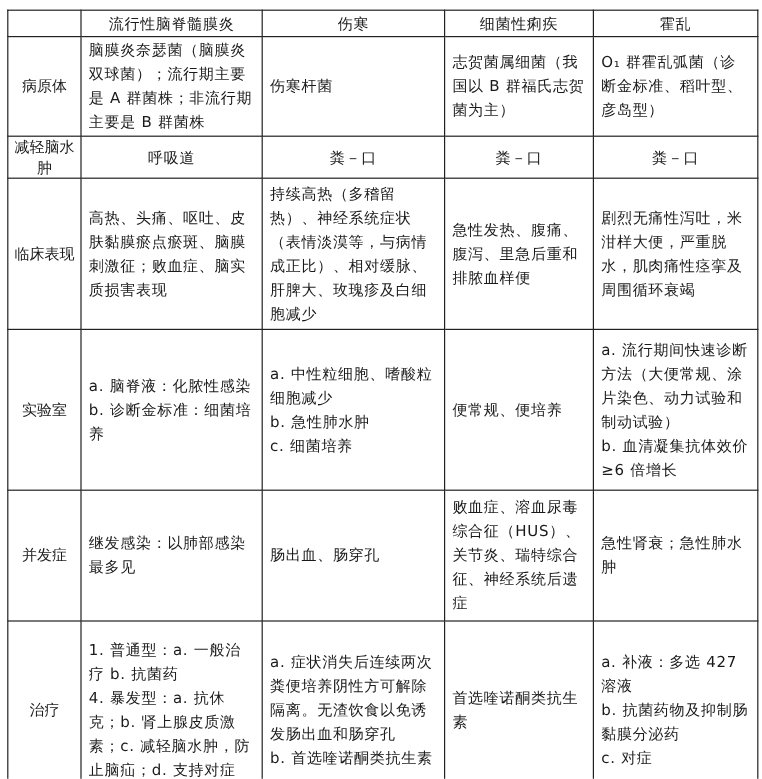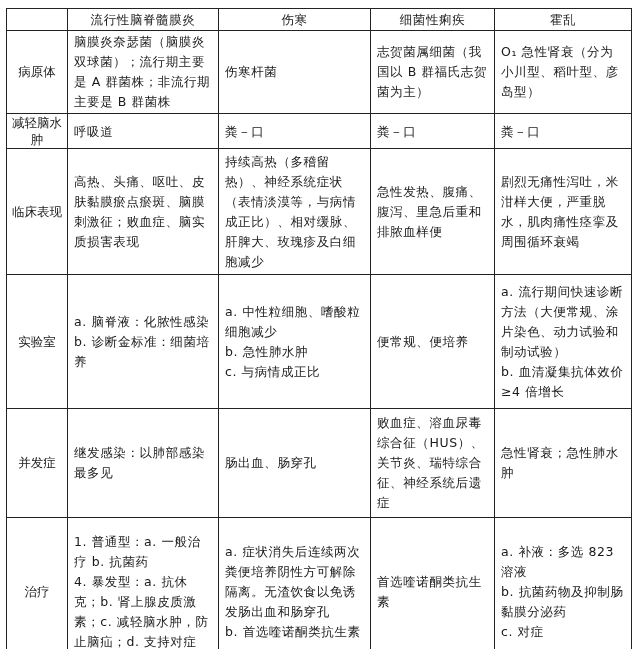--- a/index.html
+++ b/index.html
@@ -46,21 +46,21 @@
       letter-spacing: 0;
     }
     col.c0 { width: 61px; }
     col.c1 { width: 151px; }
     col.c2 { width: 152px; }
     col.c3 { width: 124px; }
     col.c4 { width: 137px; }
     tr.r-head { height: 22px; }
     tr.r-pathogen { height: 77px; }
     tr.r-route { height: 19px; }
-    tr.r-route td { line-height: 17px; padding-top: 0; padding-bottom: 0; }
+    tr.r-route td { line-height: 17px; padding-top: 0; padding-bottom: 0; text-align: center; }
     tr.r-clinical { height: 126px; }
     tr.r-lab { height: 134px; }
     tr.r-comp { height: 109px; }
     tr.r-treat { height: 148px; }
     .line { display: block; }
   </style>
 </head>
 <body>
 
 <table class="compare">
@@ -87,21 +87,21 @@
       <td>
           <span class="line">脑膜炎奈瑟菌（脑膜炎双球菌）；流行期主要是 A 群菌株；非流行期主要是 B 群菌株</span>
         </td>
       <td>
           <span class="line">伤寒杆菌</span>
         </td>
       <td>
           <span class="line">志贺菌属细菌（我国以 B 群福氏志贺菌为主）</span>
         </td>
       <td>
-          <span class="line">O₁ 急性肾衰（分为小川型、稻叶型、彦岛型）</span>
+          <span class="line">O₁ 群霍乱弧菌（诊断金标准、稻叶型、彦岛型）</span>
         </td>
     </tr>
 
     <tr class="r-route">
       <td class="row-label">减轻脑水肿</td>
       <td>
           <span class="line">呼吸道</span>
         </td>
       <td>
           <span class="line">粪－口</span>
@@ -132,28 +132,28 @@
 
     <tr class="r-lab">
       <td class="row-label">实验室</td>
       <td>
         <span class="line">a. 脑脊液：化脓性感染</span>
         <span class="line">b. 诊断金标准：细菌培养</span>
       </td>
       <td>
         <span class="line">a. 中性粒细胞、嗜酸粒细胞减少</span>
         <span class="line">b. 急性肺水肿</span>
-        <span class="line">c. 与病情成正比</span>
+        <span class="line">c. 细菌培养</span>
       </td>
       <td>
         <span class="line">便常规、便培养</span>
       </td>
       <td>
         <span class="line">a. 流行期间快速诊断方法（大便常规、涂片染色、动力试验和制动试验）</span>
-        <span class="line">b. 血清凝集抗体效价≥4 倍增长</span>
+        <span class="line">b. 血清凝集抗体效价≥6 倍增长</span>
       </td>
     </tr>
 
     <tr class="r-comp">
       <td class="row-label">并发症</td>
       <td>
           <span class="line">继发感染：以肺部感染最多见</span>
         </td>
       <td>
           <span class="line">肠出血、肠穿孔</span>
@@ -173,19 +173,19 @@
         <span class="line">4. 暴发型：a. 抗休克；b. 肾上腺皮质激素；c. 减轻脑水肿，防止脑疝；d. 支持对症</span>
       </td>
       <td>
         <span class="line">a. 症状消失后连续两次粪便培养阴性方可解除隔离。无渣饮食以免诱发肠出血和肠穿孔</span>
         <span class="line">b. 首选喹诺酮类抗生素</span>
       </td>
       <td>
         <span class="line">首选喹诺酮类抗生素</span>
       </td>
       <td>
-        <span class="line">a. 补液：多选 823 溶液</span>
+        <span class="line">a. 补液：多选 427 溶液</span>
         <span class="line">b. 抗菌药物及抑制肠黏膜分泌药</span>
         <span class="line">c. 对症</span>
       </td>
     </tr>
   </tbody>
 </table>
 
 </body></html>

